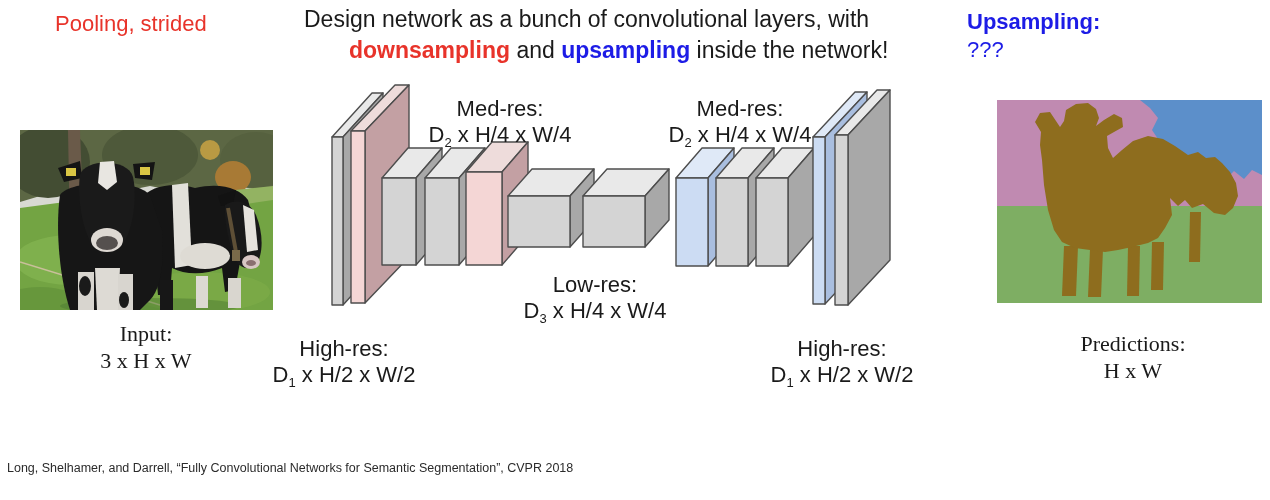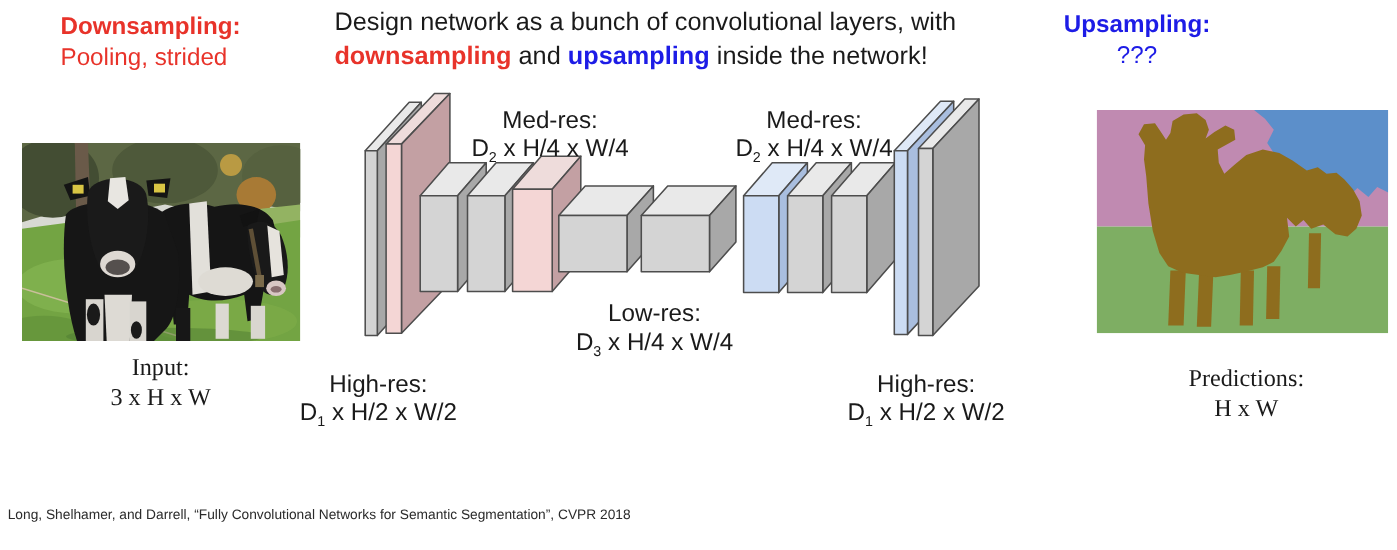--- a/index.html
+++ b/index.html
@@ -156,30 +156,29 @@
       <polygon points="1090,249 1103,249 1101,297 1088,297" fill="#8e6d1e"></polygon>
       <polygon points="1128,246 1140,246 1139,296 1127,296" fill="#8e6d1e"></polygon>
       <polygon points="1152,242 1164,242 1163,290 1151,290" fill="#8e6d1e"></polygon>
       <polygon points="1190,212 1201,212 1200,262 1189,262" fill="#8e6d1e"></polygon>
       <polygon points="1041,132 1035,122 1040,113 1050,112 1056,121 1060,127 1064,121 1066,110 1076,104 1088,103 1096,109 1099,118 1096,126 1104,120 1114,114 1122,118 1123,127 1114,132 1107,136 1108,148 1113,158 1122,150 1133,141 1148,136 1163,139 1175,146 1188,155 1198,152 1206,158 1215,157 1222,163 1230,172 1236,183 1238,196 1233,208 1225,215 1214,213 1203,204 1192,208 1185,200 1178,206 1170,198 1172,215 1165,228 1158,238 1148,243 1132,247 1118,250 1105,252 1090,250 1075,248 1062,242 1054,230 1048,210 1044,185 1042,160 1040,145" fill="#8e6d1e"></polygon>
     </g>
   </g>
 </svg>
 
 <div class="abs note" style="left: 55px; top: 10px; color: rgb(232, 51, 42);">
-  <div class="title">Downsampling:</div>
   <div>Pooling, strided</div>
 </div>
 
 <div class="abs headline" style="left:304px;top:4px;">
   <div>Design network as a bunch of convolutional layers, with</div>
-  <div><b style="color: rgb(232, 51, 42);">downsampling</b><span> and </span><b style="color: rgb(29, 28, 230);">upsampling</b><span> inside the network!</span></div>
-</div>
-
-<div class="abs note" style="left: 967px; top: 8px; color: rgb(29, 28, 230); text-align: center;">
+  <div><b style="color: rgb(232, 51, 42); margin-left: 45px;">downsampling</b><span> and </span><b style="color: rgb(29, 28, 230);">upsampling</b><span> inside the network!</span></div>
+</div>
+
+<div class="abs note" style="left: 967px; top: 8px; color: rgb(29, 28, 230);">
   <div class="title">Upsampling:</div>
   <div>???</div>
 </div>
 
 <div class="abs diagram-label" style="left:500px;top:84px;">
   <div>Med-res:</div>
   <div><span>D</span><sub>2</sub><span> x H/4 x W/4</span></div>
 </div>
 
 <div class="abs diagram-label" style="left:740px;top:84px;">

